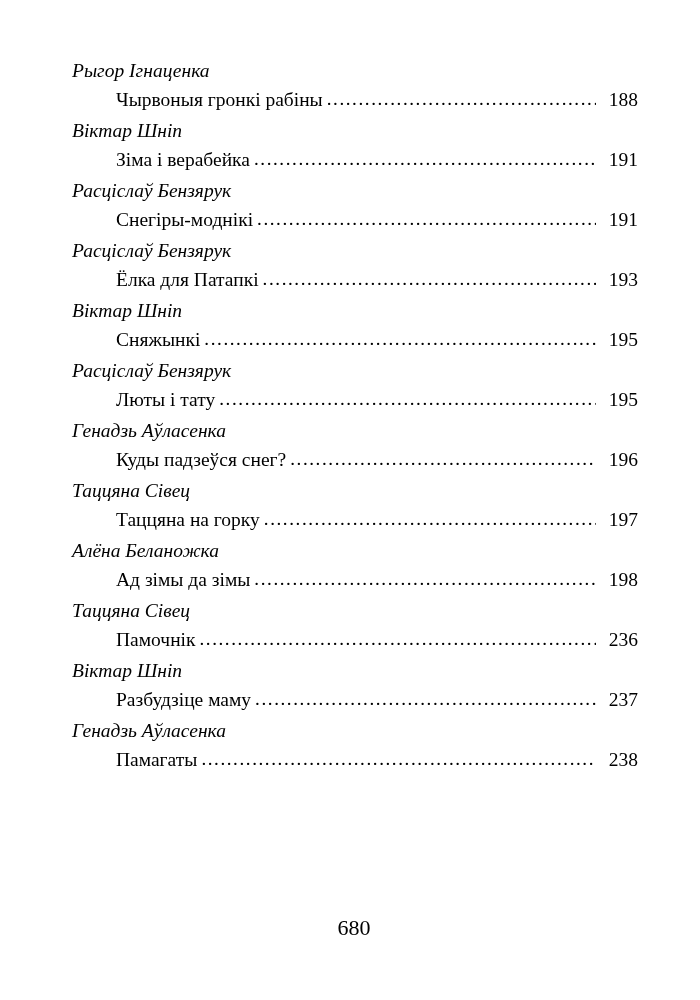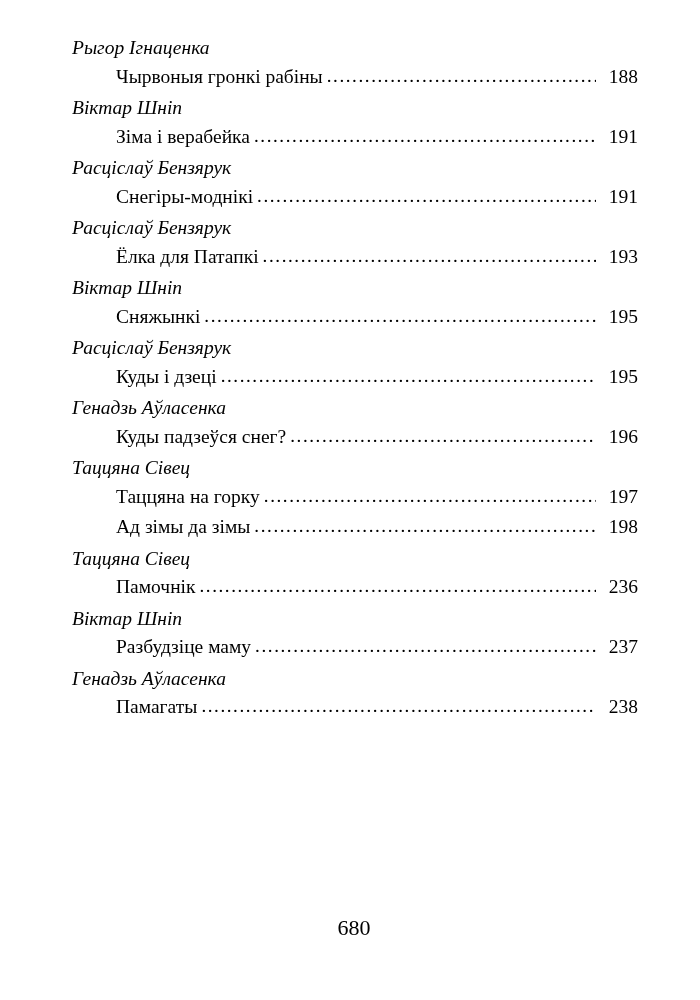--- a/index.html
+++ b/index.html
@@ -12,21 +12,21 @@
     background: #ffffff;
     font-family: "Liberation Serif", serif;
     color: #000000;
     overflow: hidden;
   }
   .page {
     position: relative;
     width: 700px;
     height: 997px;
     box-sizing: border-box;
-    padding: 32px 62px 0 72px;
+    padding: 55px 62px 0 72px;
   }
   .toc {
     width: 100%;
   }
   .entry {
     margin-bottom: 1px;
   }
   .author {
     font-style: italic;
     font-size: 19.5px;
@@ -123,21 +123,21 @@
         <div class="author">Віктар Шніп</div>
         <div class="title-row">
           <span class="title-text">Сняжынкі</span>
           <span class="leader">.......................................................................................................................</span>
           <span class="page-num">195</span>
         </div>
       </div>
       <div class="entry">
         <div class="author">Расціслаў Бензярук</div>
         <div class="title-row">
-          <span class="title-text">Куды і дзеці</span>
+          <span class="title-text">Люты і тату</span>
           <span class="leader">.......................................................................................................................</span>
           <span class="page-num">195</span>
         </div>
       </div>
       <div class="entry">
         <div class="author">Генадзь Аўласенка</div>
         <div class="title-row">
           <span class="title-text">Куды падзеўся снег?</span>
           <span class="leader">.......................................................................................................................</span>
           <span class="page-num">196</span>
@@ -145,20 +145,21 @@
       </div>
       <div class="entry">
         <div class="author">Таццяна Сівец</div>
         <div class="title-row">
           <span class="title-text">Таццяна на горку</span>
           <span class="leader">.......................................................................................................................</span>
           <span class="page-num">197</span>
         </div>
       </div>
       <div class="entry">
+        <div class="author">Алёна Беланожка</div>
         <div class="title-row">
           <span class="title-text">Ад зімы да зімы</span>
           <span class="leader">.......................................................................................................................</span>
           <span class="page-num">198</span>
         </div>
       </div>
       <div class="entry">
         <div class="author">Таццяна Сівец</div>
         <div class="title-row">
           <span class="title-text">Памочнік</span>

